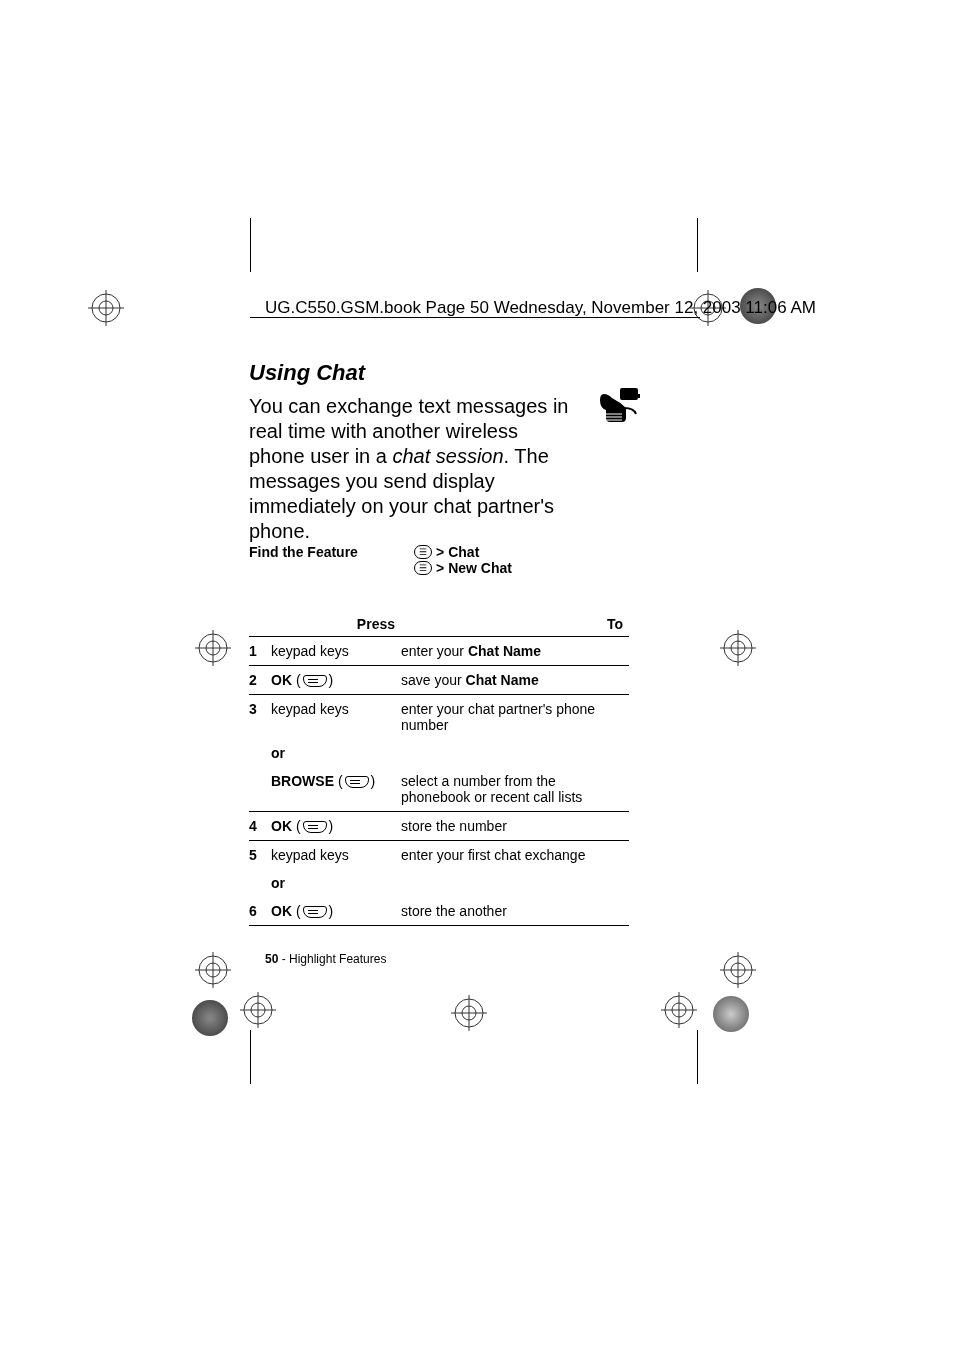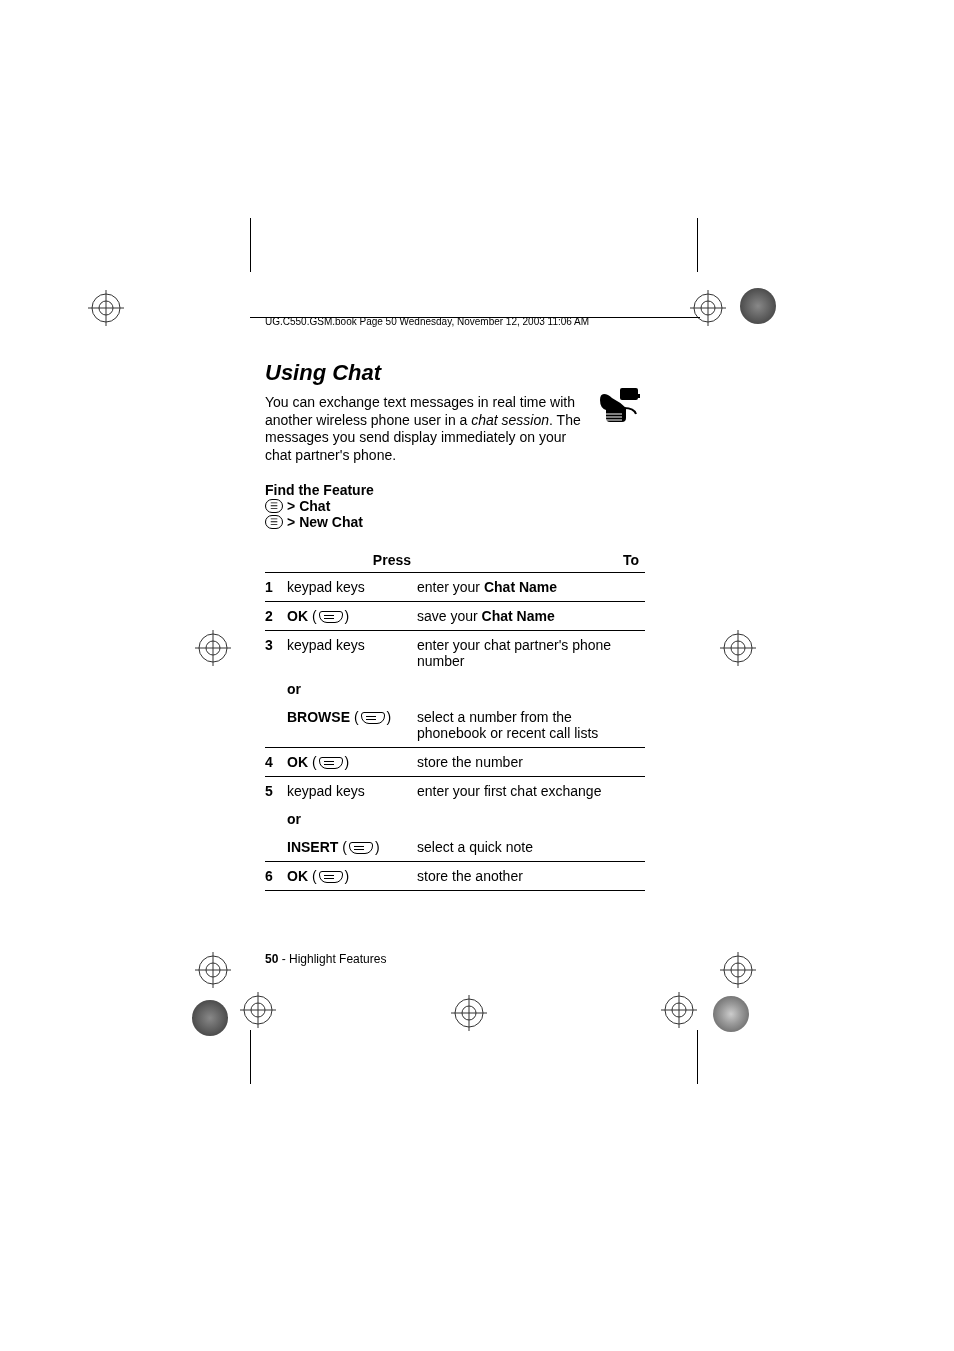--- a/index.html
+++ b/index.html
@@ -22,56 +22,54 @@
   .filled-reg {
     position: absolute;
     width: 36px;
     height: 36px;
     border-radius: 50%;
   }
 
   
   .running-head {
     position: absolute;
-    top: 316px;
+    top: 298px;
     left: 265px;
-    font-size: 10px;
+    font-size: 17px;
   }
 
   
   .content {
     position: absolute;
     top: 360px;
-    left: 265px;
+    left: 249px;
     width: 380px;
   }
   .section-title {
     font-style: italic;
     font-weight: bold;
     font-size: 22px;
     margin-bottom: 8px;
   }
   .intro {
-    font-size: 14px;
+    font-size: 20px;
     line-height: 1.25;
-    margin-bottom: 18px;
     padding-right: 50px;
   }
   .intro .italic { font-style: italic; }
   .sub-title {
     font-style: italic;
     font-weight: bold;
     font-size: 18px;
     margin-bottom: 16px;
   }
   .feature-row {
     display: flex;
     font-size: 14px;
-    margin-bottom: 18px;
-    flex-direction: column;
+    margin-bottom: 36px;
   }
   .feature-label { font-weight: bold; width: 165px; }
   .feature-path { flex: 1; }
   .feature-path .line { display: flex; align-items: center; gap: 4px; }
   .menu-icon {
     display: inline-flex;
     width: 18px; height: 14px;
     border: 1px solid #000;
     border-radius: 9px;
     font-size: 9px;
@@ -318,25 +316,20 @@
         <td class="step-num">5</td>
         <td class="press-col">keypad keys</td>
         <td>enter your first chat exchange</td>
       </tr>
       <tr>
         <td></td>
         <td class="or-row">or</td>
         <td></td>
       </tr>
       <tr class="sep">
-        <td></td>
-        <td class="press-col"><span class="bold-cond">INSERT</span> (<span class="softkey-icon"></span>)</td>
-        <td>select a quick note</td>
-      </tr>
-      <tr class="sep">
         <td class="step-num">6</td>
         <td class="press-col"><span class="bold-cond">OK</span> (<span class="softkey-icon"></span>)</td>
         <td>store the another</td>
       </tr>
     </tbody>
   </table>
 </div>
 
 <div class="footer">
   <span class="pg">50</span><span> - Highlight Features</span>

